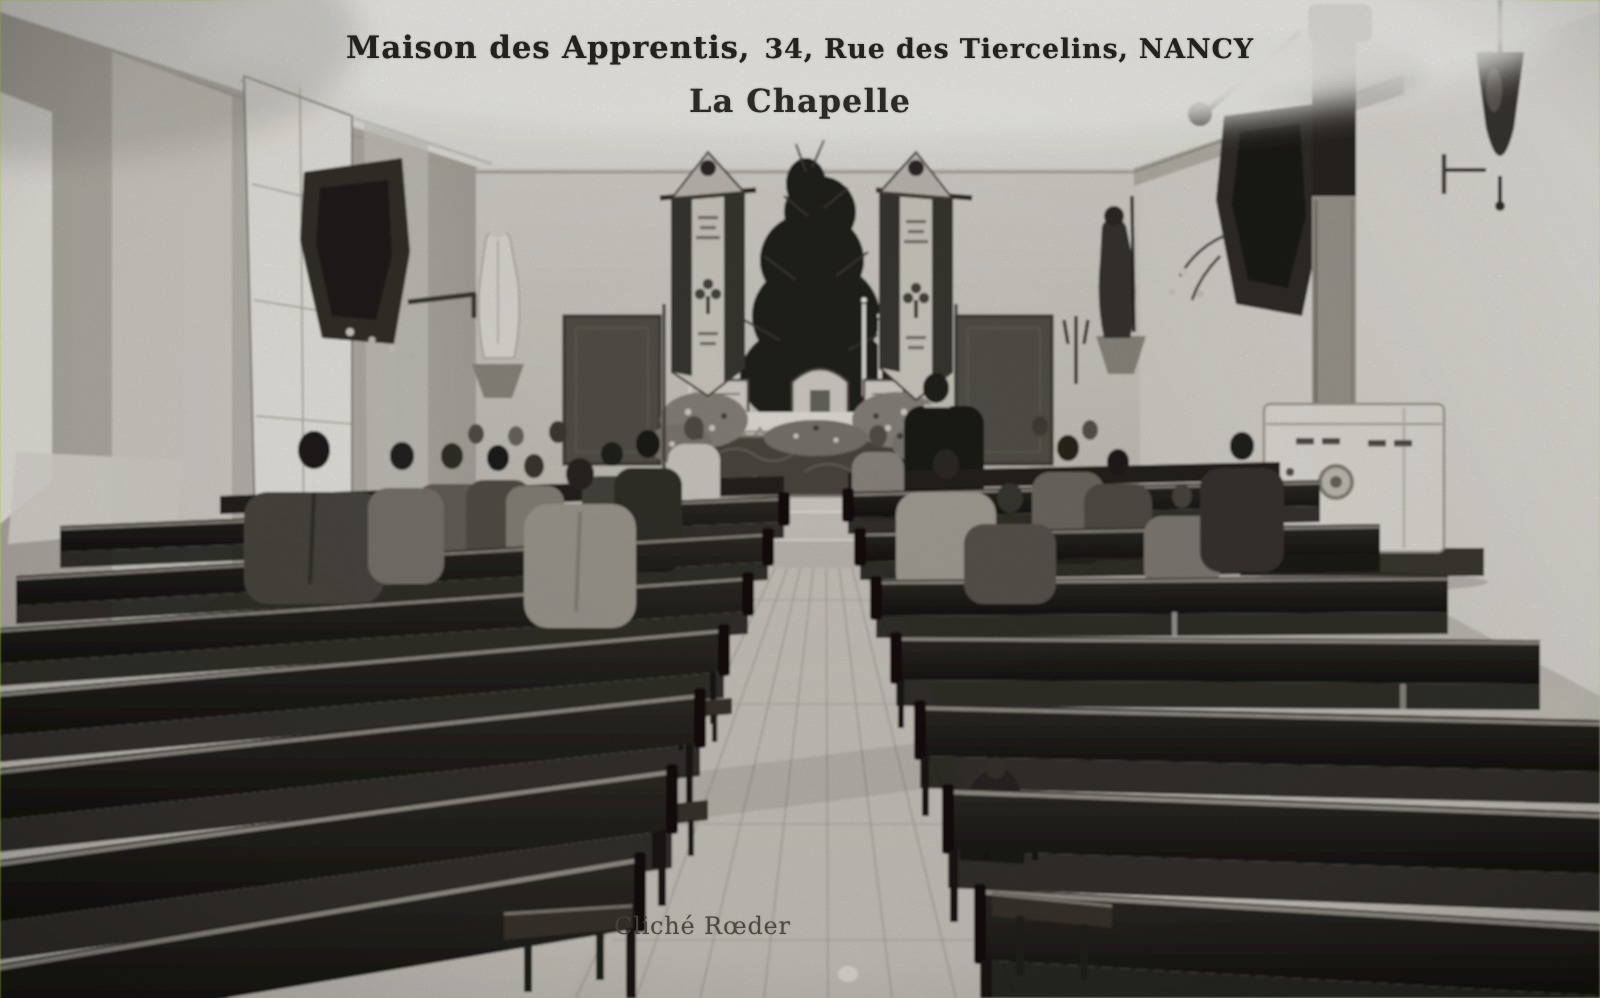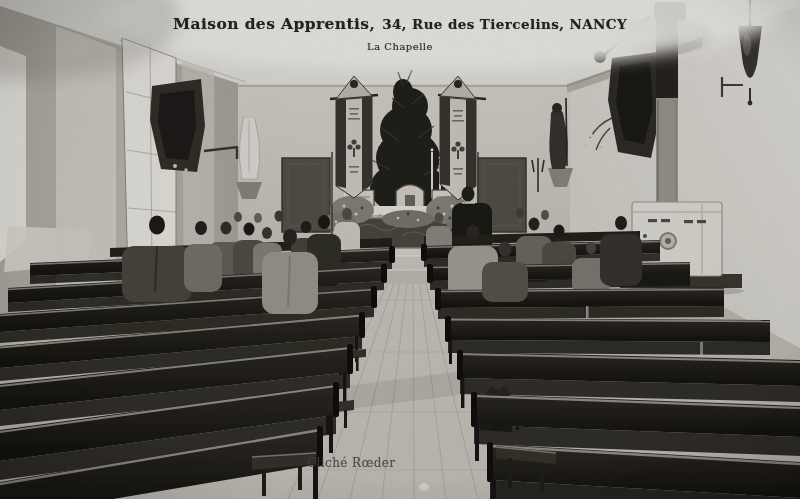--- a/index.html
+++ b/index.html
@@ -4,21 +4,21 @@
 <style>
   html,body{margin:0;padding:0;background:#777;}
   #postcard{position:relative;width:800px;height:499px;overflow:hidden;background:#bef264;
     font-family:"DejaVu Serif","Liberation Serif",serif;}
   #postcard svg{position:absolute;left:0;top:0;}
   .overlay{position:absolute;z-index:5;color:#23221f;white-space:nowrap;}
   #title-line{left:0;right:0;top:14px;text-align:center;letter-spacing:.4px;
     text-shadow:0 0 1px rgba(45,43,38,.45);}
   #title-line .t-main{font-size:15.5px;font-weight:bold;}
   #title-line .t-addr{font-size:13.5px;font-weight:bold;margin-left:7px;}
-  #subtitle{left:0;right:0;top:41px;text-align:center;font-size:10px;font-weight:normal;
+  #subtitle{left:0;right:0;top:41px;text-align:center;font-size:16px;font-weight:bold;
     color:#2b2a27;text-shadow:0 0 1px rgba(45,43,38,.4);letter-spacing:.5px;}
   #credit{left:307px;top:456px;font-size:12px;color:#454239;letter-spacing:.4px;
     text-shadow:0 0 1px rgba(60,58,52,.35);opacity:.92;text-align:right;}
 </style>
 </head>
 <body>
 
 <div id="postcard">
 
 <svg width="800" height="499" viewBox="0 0 800 499">

